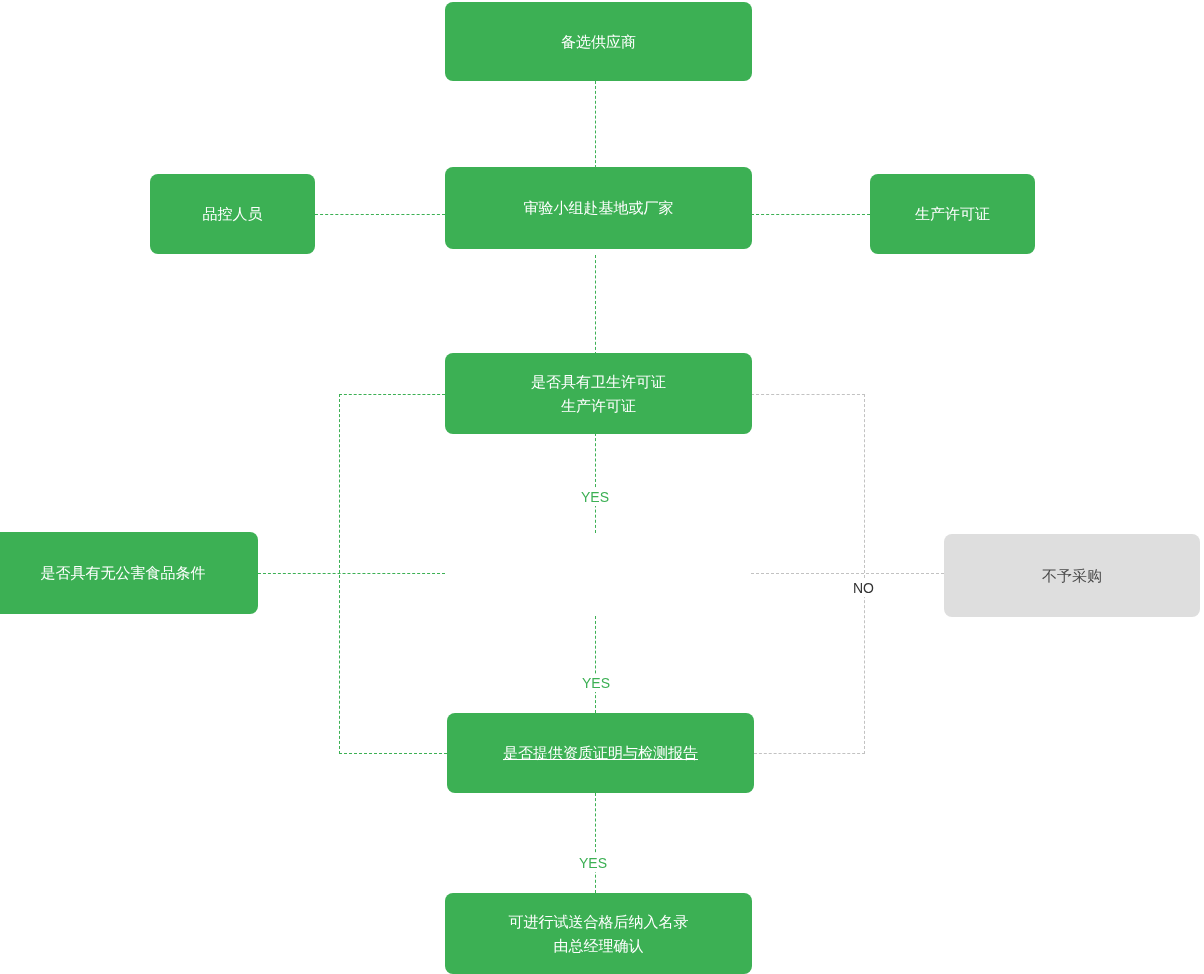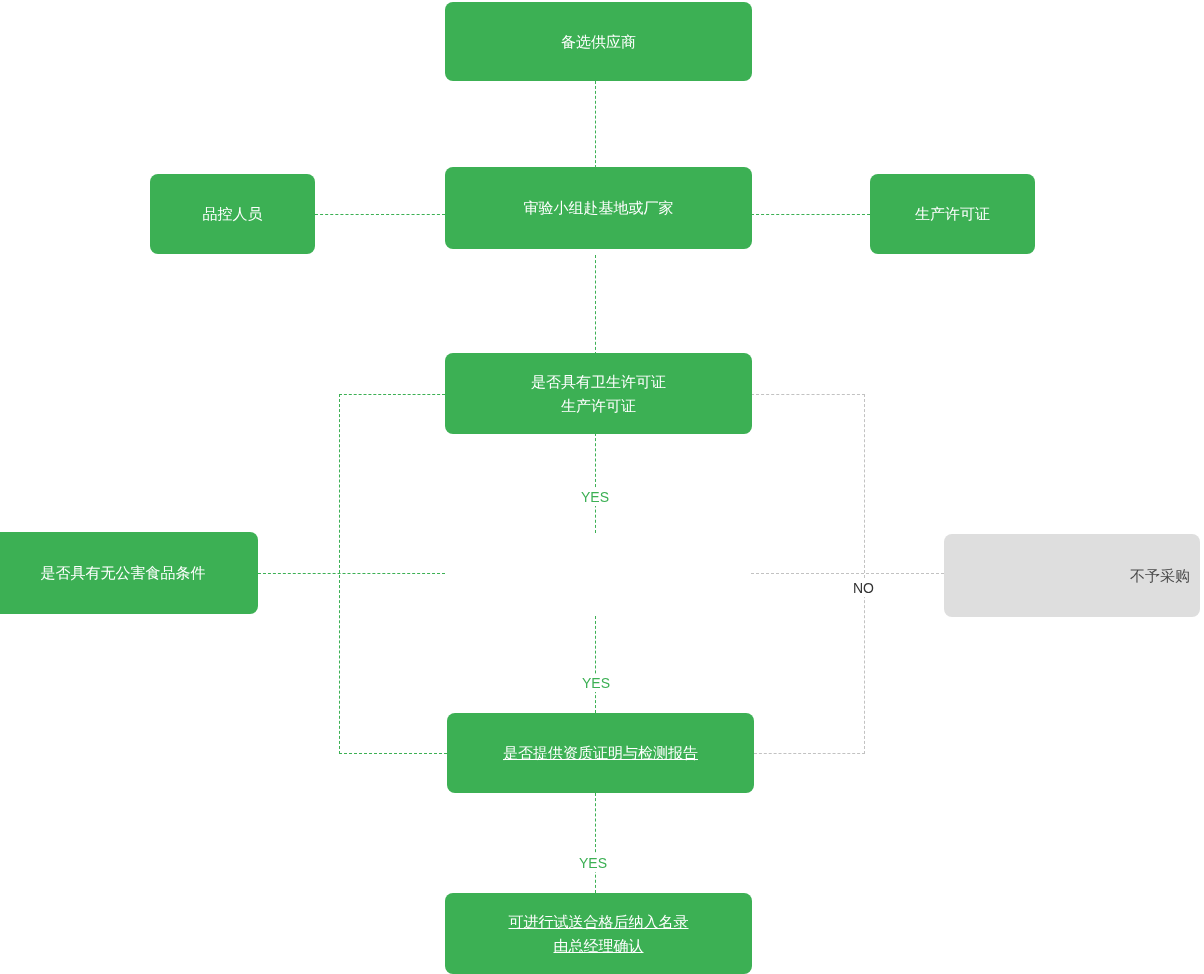--- a/index.html
+++ b/index.html
@@ -137,26 +137,26 @@
   <div class="node green" style="left:445px; top:353px; width:307px; height:81px;">
     <span class="node-label">是否具有卫生许可证
 生产许可证</span>
   </div>
 
   <div class="node green" style="left:-12px; top:532px; width:270px; height:82px;">
     <span class="node-label">是否具有无公害食品条件</span>
   </div>
 
 
-  <div class="node gray" style="left:944px; top:534px; width:256px; height:83px;justify-content:flex-end;">
+  <div class="node gray" style="left:944px; top:534px; width:256px; height:83px;">
     <span class="node-label">不予采购</span>
   </div>
 
   <div class="node green" style="left:447px; top:713px; width:307px; height:80px;text-decoration:underline;">
     <span class="node-label">是否提供资质证明与检测报告</span>
   </div>
 
-  <div class="node green" style="left:445px; top:893px; width:307px; height:81px;text-decoration:underline;">
+  <div class="node green" style="left:445px; top:893px; width:307px; height:81px;">
     <span class="node-label">可进行试送合格后纳入名录
 由总经理确认</span>
   </div>
 
 </div>
 
 </body></html>

